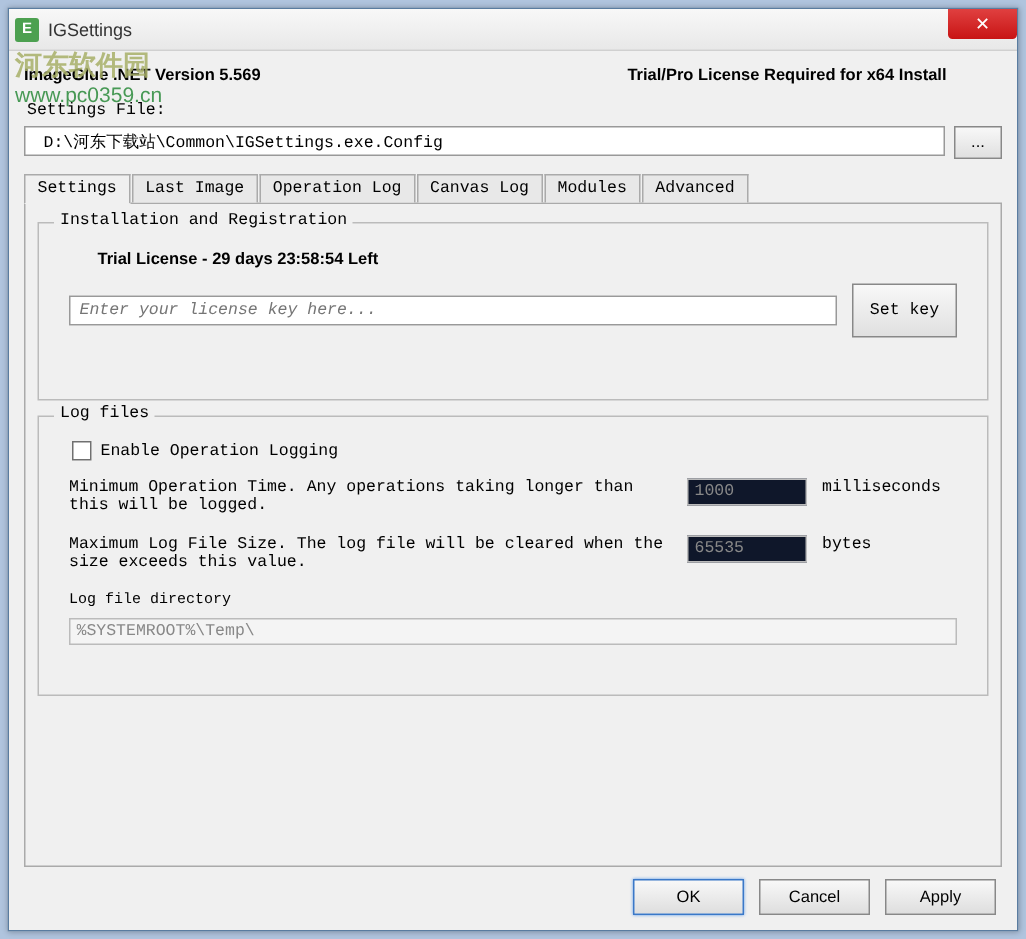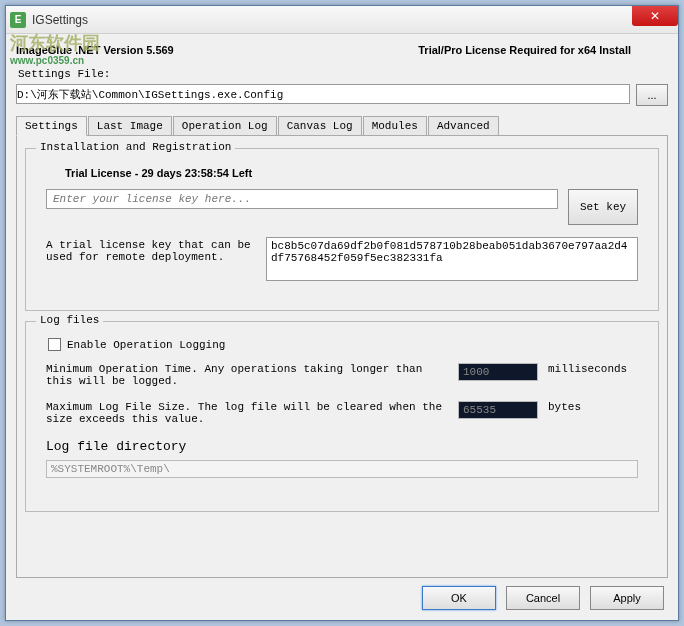--- a/index.html
+++ b/index.html
@@ -70,22 +70,22 @@
       z-index: 10;
       pointer-events: none;
       opacity: 0.85;
     }
     .wm-title {
       font-size: 18px;
       font-weight: bold;
       color: #a8b068;
     }
     .wm-url {
-      font-size: 10px;
-      font-weight: bold;
+      font-size: 14px;
+      font-weight: normal;
       color: #2a8a3a;
     }
     .content {
       padding: 6px 10px 10px 10px;
       height: calc(100% - 28px);
       display: flex;
       flex-direction: column;
     }
     .header-row {
       display: flex;
@@ -111,21 +111,21 @@
     }
     .settings-file-row {
       display: flex;
       gap: 6px;
       margin-bottom: 10px;
     }
     .settings-file-input {
       flex: 1;
       height: 20px;
       border: 1px solid #999;
-      padding: 2px 0;
+      padding: 2px 12px;
       font-family: "Courier New", monospace;
       font-size: 11px;
       background: white;
     }
     .browse-btn {
       width: 32px;
       height: 22px;
       border: 1px solid #888;
       background: linear-gradient(#f8f8f8, #e0e0e0);
       display: flex;
@@ -180,20 +180,21 @@
     }
     .trial-license-label {
       font-weight: bold;
       font-size: 11px;
       margin: 4px 0 10px 27px;
     }
     .license-input-row {
       display: flex;
       gap: 10px;
       margin: 0 8px 12px 8px;
+      align-items: center;
     }
     .license-input {
       flex: 1;
       height: 20px;
       border: 1px solid #999;
       padding: 2px 6px;
       font-family: "Courier New", monospace;
       font-size: 11px;
       background: white;
       font-style: italic;
@@ -267,21 +268,21 @@
       font-size: 11px;
       color: #888;
     }
     .log-unit {
       width: 90px;
       font-family: "Courier New", monospace;
       font-size: 11px;
     }
     .log-dir-label {
       font-family: "Courier New", monospace;
-      font-size: 13px;
+      font-size: 10px;
       margin: 0 8px 6px 8px;
     }
     .log-dir-input {
       margin: 0 8px 4px 8px;
       width: calc(100% - 16px);
       height: 18px;
       border: 1px solid #bbb;
       background: #f4f4f4;
       padding: 1px 4px;
       font-family: "Courier New", monospace;
@@ -353,24 +354,20 @@
       <div class="groupbox">
         <div class="groupbox-title">Installation and Registration</div>
 
         <div class="trial-license-label">Trial License - 29 days 23:58:54 Left</div>
 
         <div class="license-input-row">
           <input class="license-input" placeholder="Enter your license key here..." style="">
           <button class="set-key-btn">Set key</button>
         </div>
 
-        <div class="trial-desc-row">
-          <div class="trial-desc-text">A trial license key that can be used for remote deployment.</div>
-          <div class="trial-key-box">bc8b5c07da69df2b0f081d578710b28beab051dab3670e797aa2d4df75768452f059f5ec382331fa</div>
-        </div>
       </div>
 
       <div class="groupbox">
         <div class="groupbox-title">Log files</div>
 
         <div class="checkbox-row">
           <div class="checkbox"></div>
           <div class="checkbox-label">Enable Operation Logging</div>
         </div>
 

